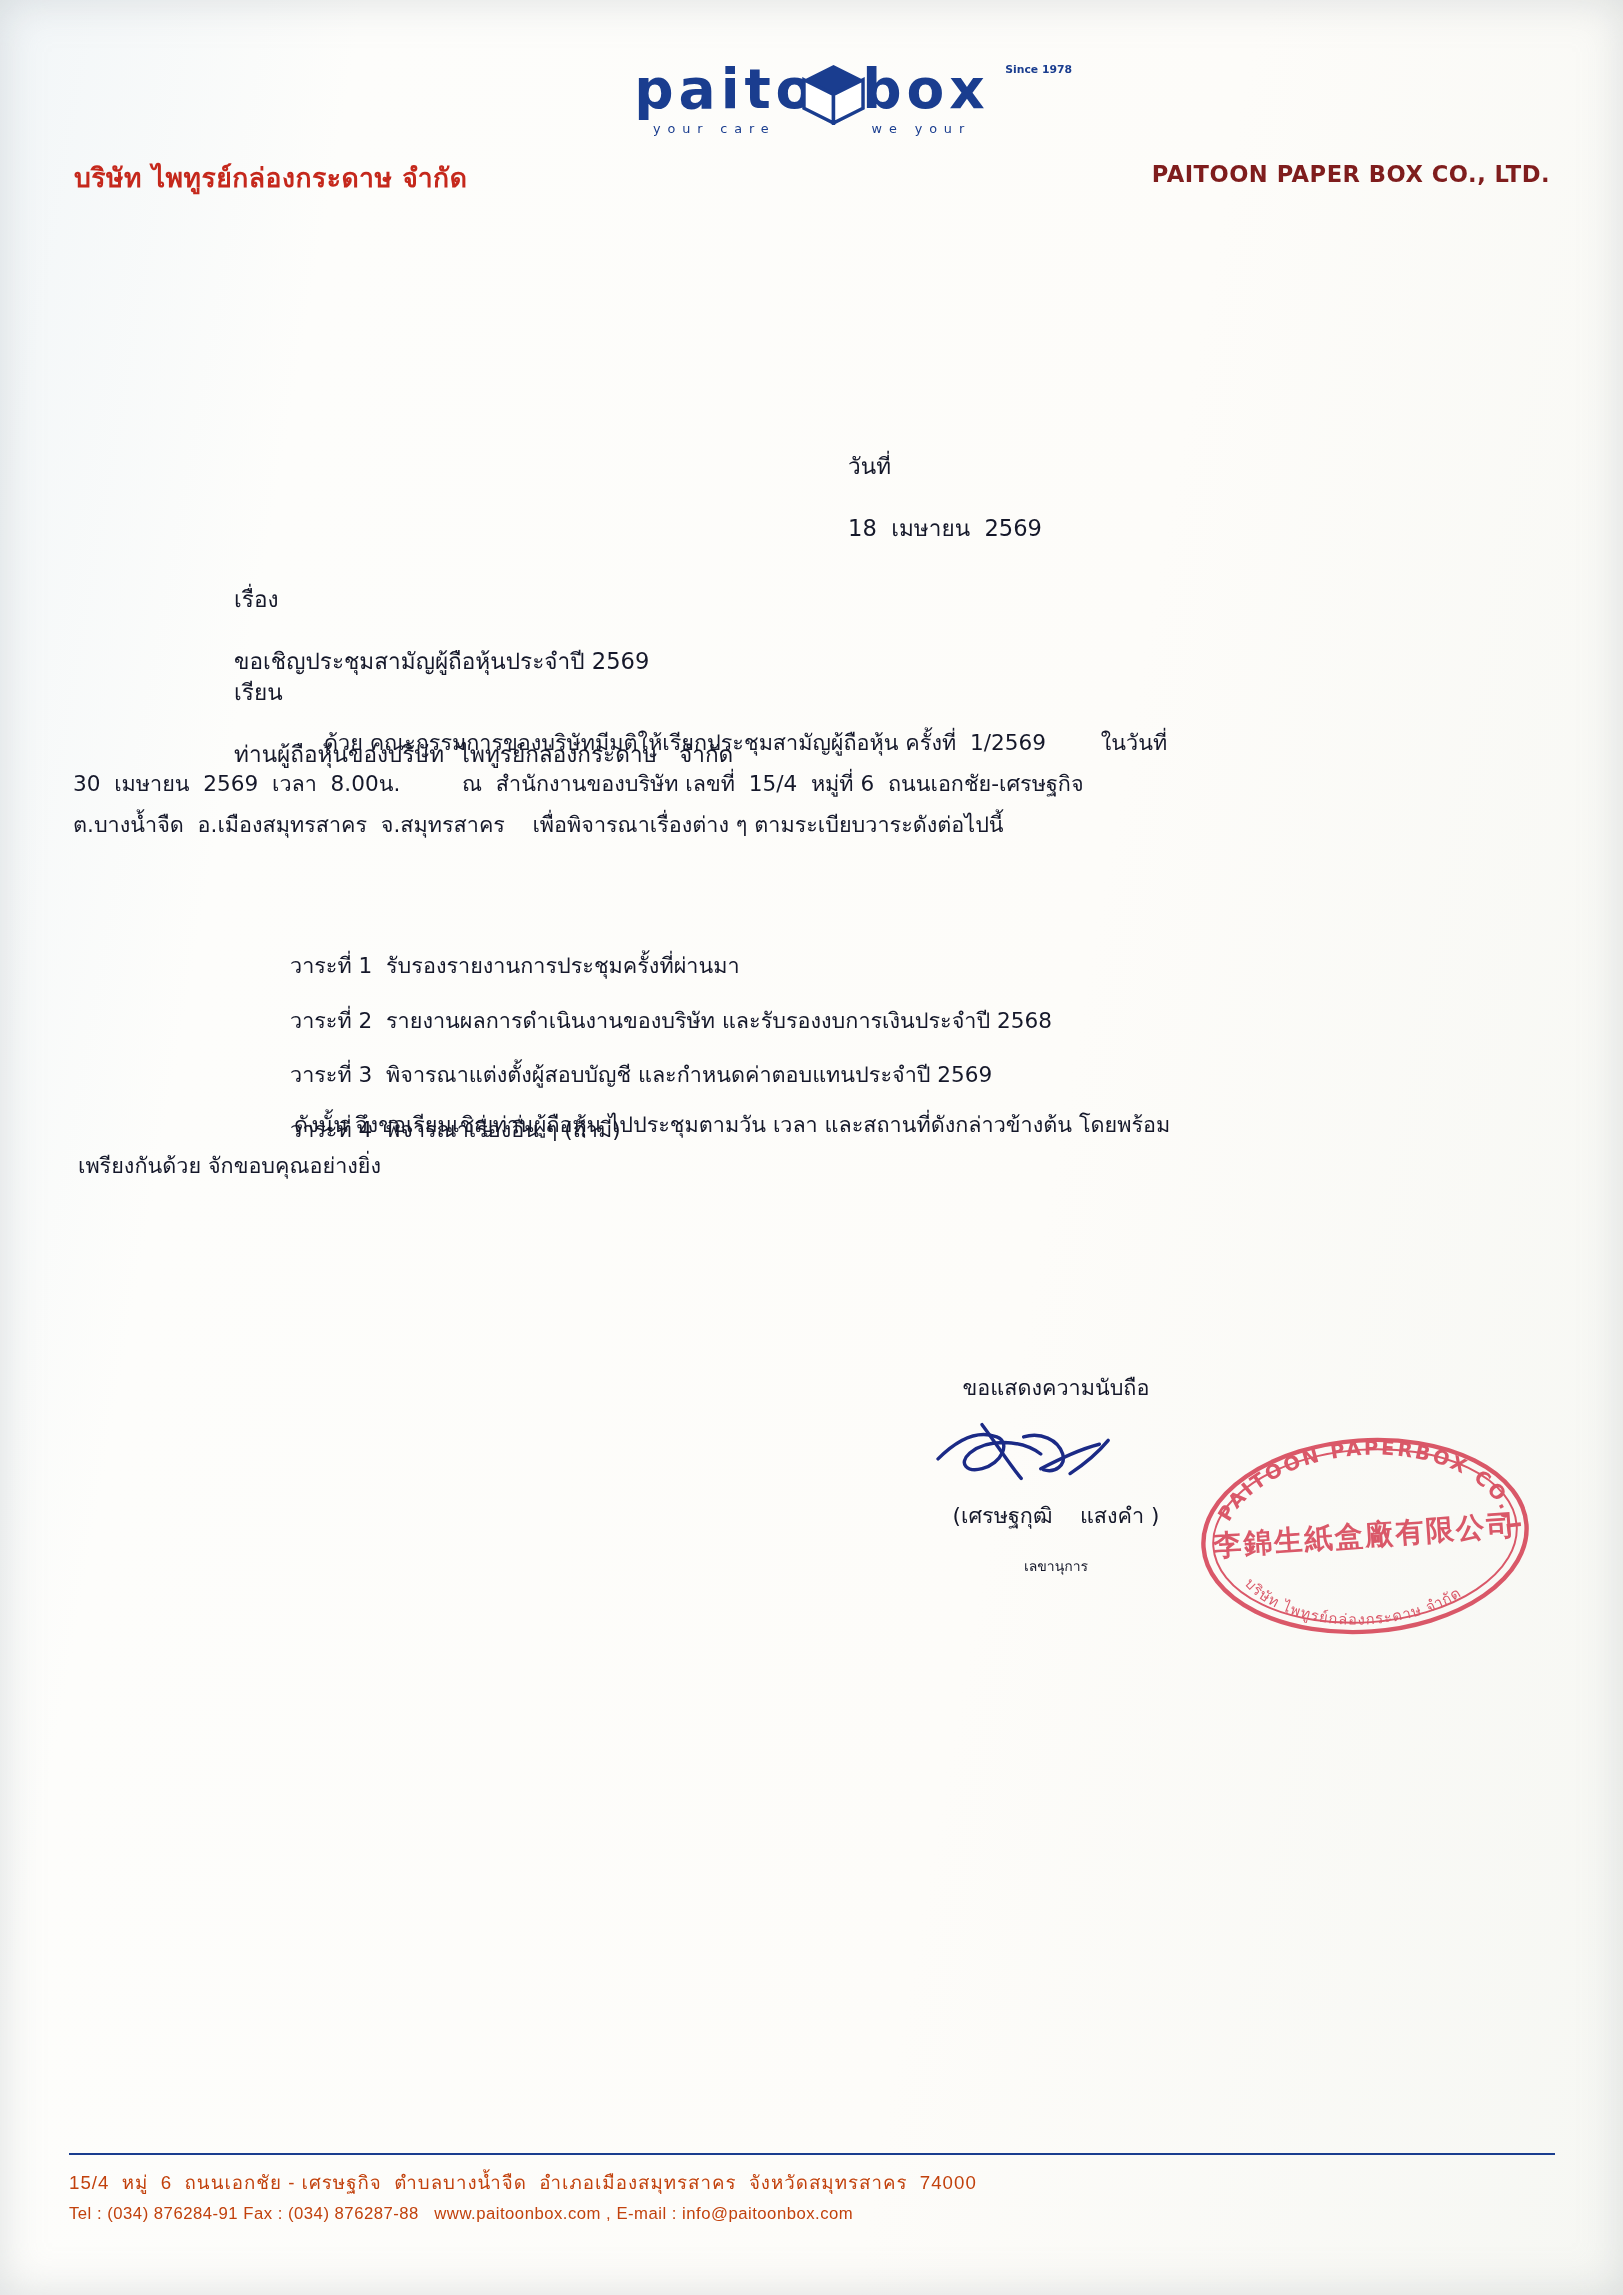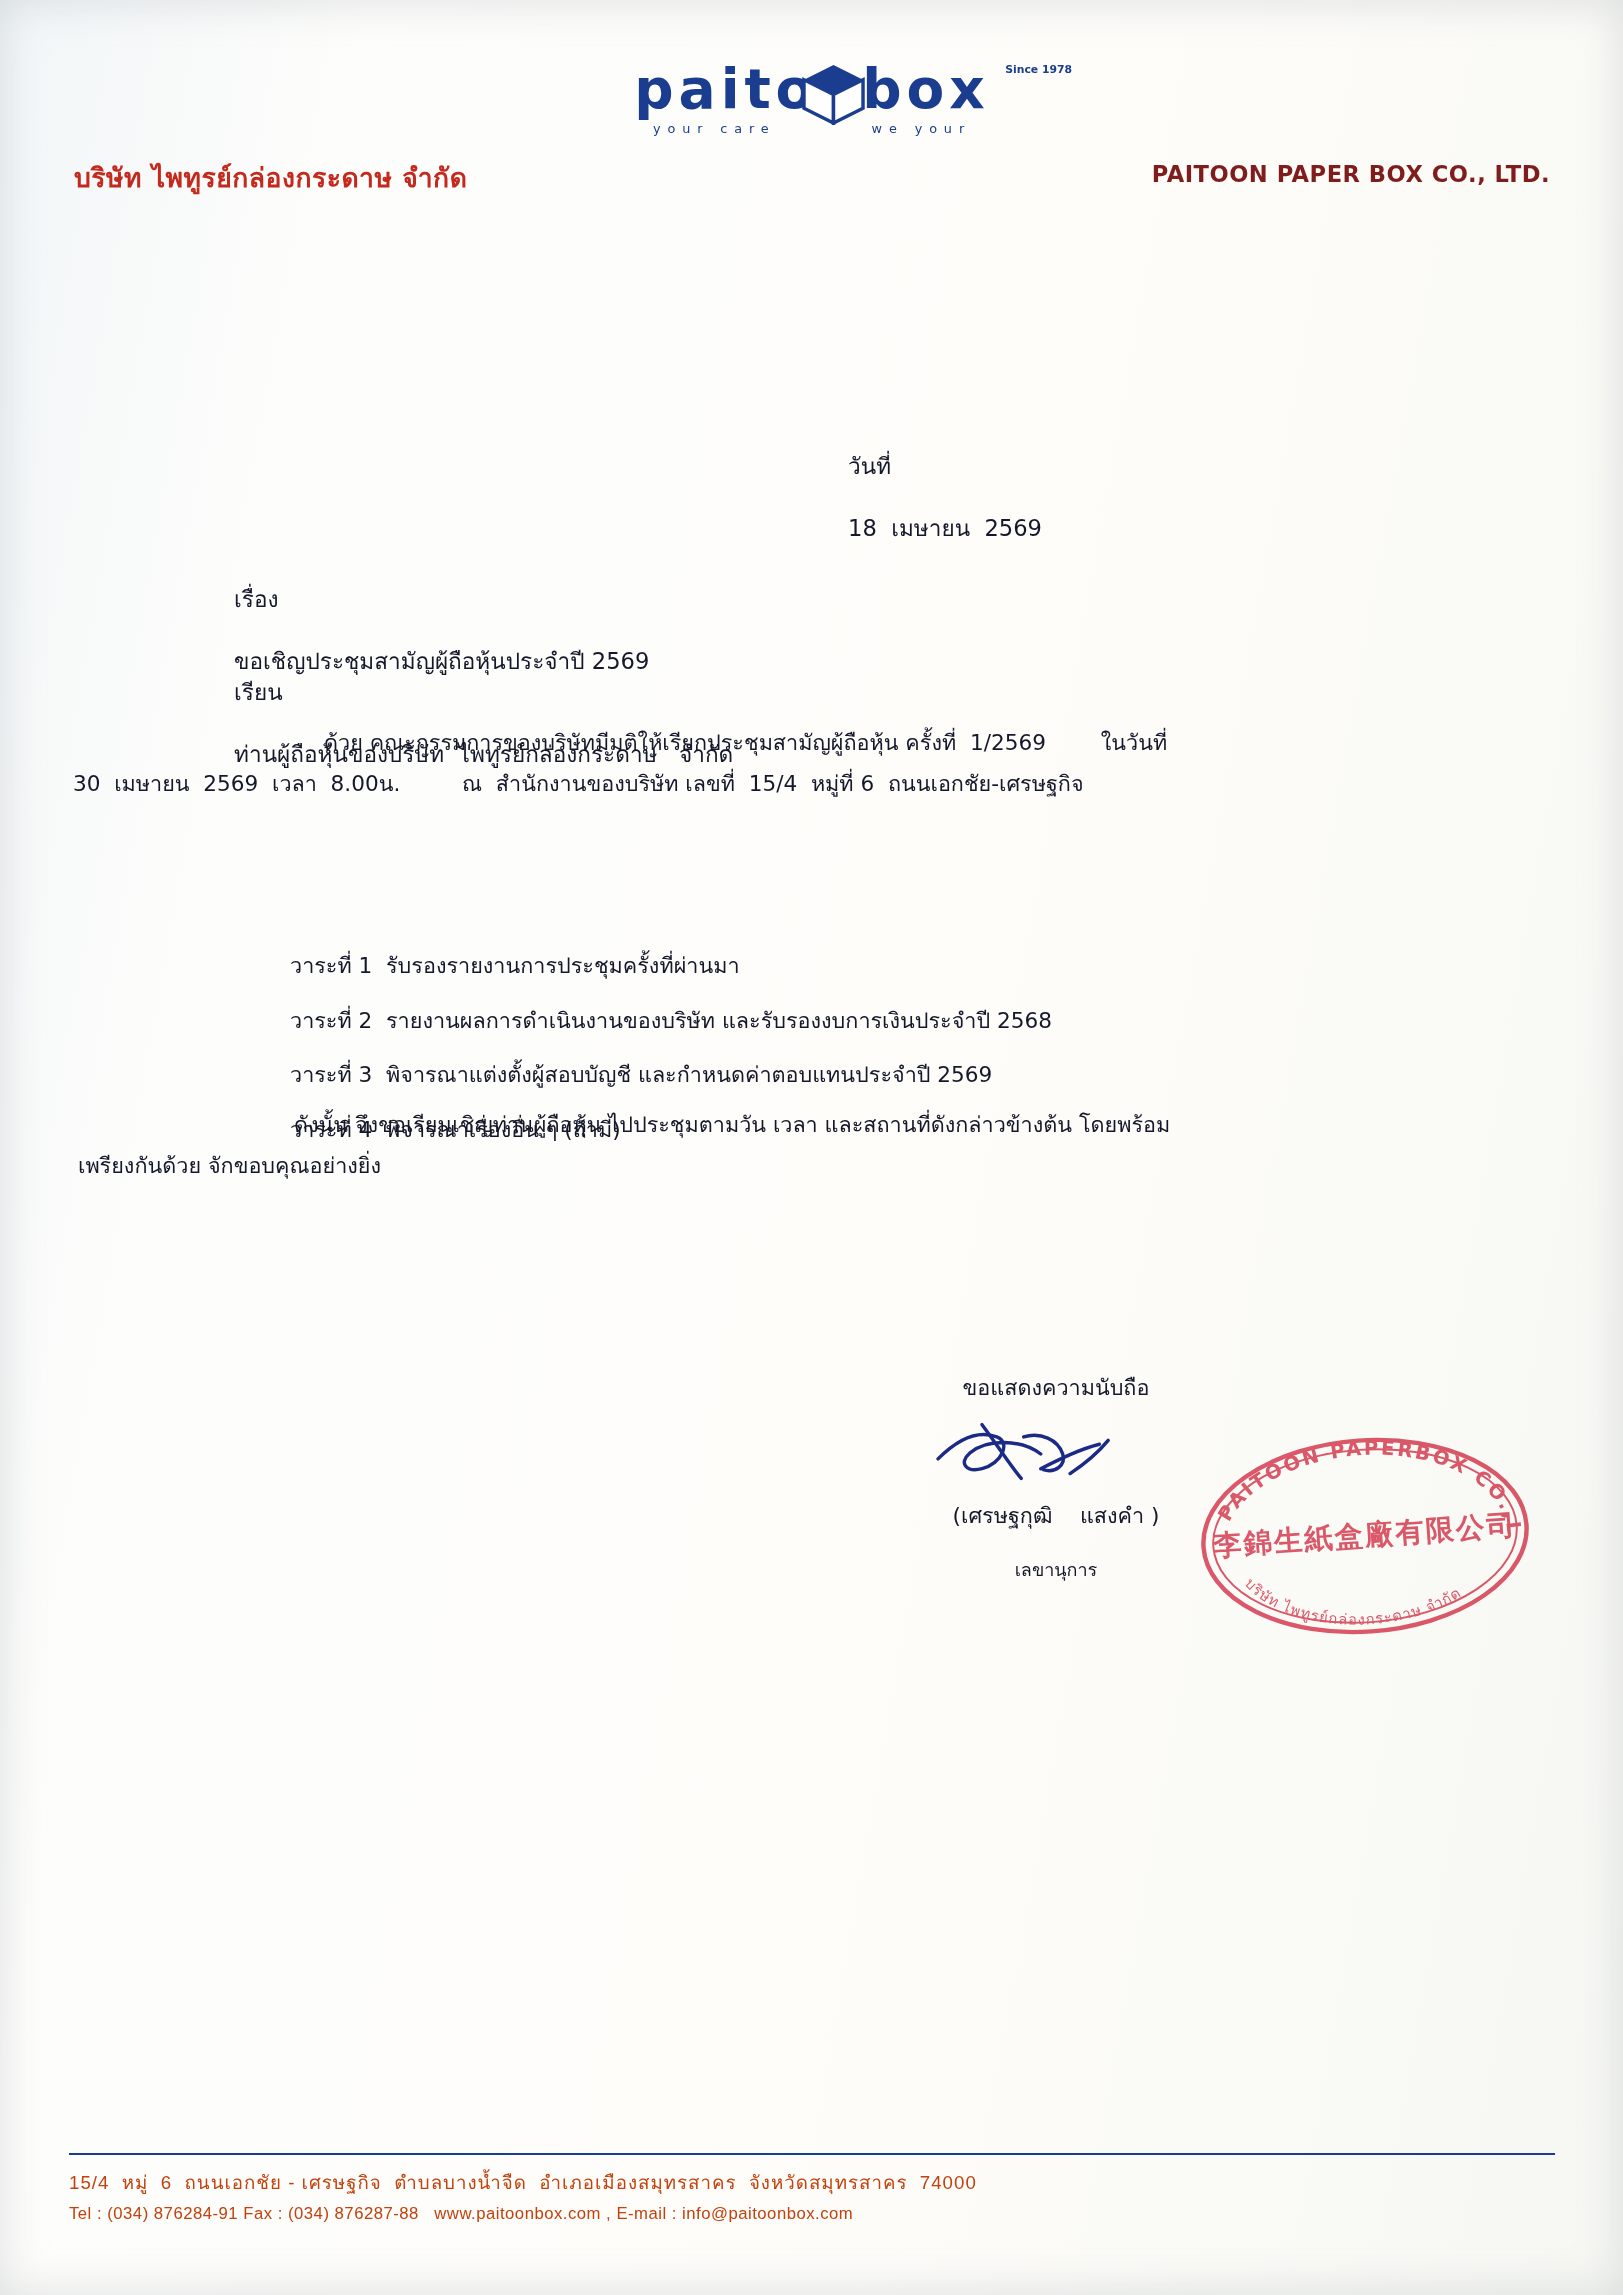--- a/index.html
+++ b/index.html
@@ -203,21 +203,21 @@
     top: 4.9px;
   }
   .sign-name {
     font-family: "DejaVu Sans", sans-serif;
     font-size: 21.6px;
     color: #15182a;
     white-space: pre;
   }
   .sign-title {
     font-family: Liberation Sans, sans-serif;
-    font-size: 18px;
+    font-size: 14px;
     color: #15182a;
     margin-top: 21.6px;
   }
 
   
   .seal {
     position: absolute;
     left: 1193px;
     top: 1433px;
     width: 344px;
@@ -296,20 +296,21 @@
 
     <div class="salutation">
       <span>เรียน</span>
       <span style="display:inline-block;width:14.7px"></span>
       <span>ท่านผู้ถือหุ้นของบริษัท  ไพทูรย์กล่องกระดาษ   จำกัด</span>
     </div>
 
     <div class="para1">
       <div class="line l l1">ด้วย คณะกรรมการของบริษัทมีมติให้เรียกประชุมสามัญผู้ถือหุ้น ครั้งที่  1/2569        ในวันที่</div>
       <div class="line l l2">30  เมษายน  2569  เวลา  8.00น.         ณ  สำนักงานของบริษัท เลขที่  15/4  หมู่ที่ 6  ถนนเอกชัย-เศรษฐกิจ</div>
+      <div class="line l l3">ต.บางน้ำจืด  อ.เมืองสมุทรสาคร  จ.สมุทรสาคร    เพื่อพิจารณาเรื่องต่าง ๆ ตามระเบียบวาระดังต่อไปนี้</div>
     </div>
 
     <div class="agenda">
       <div class="item">วาระที่ 1  รับรองรายงานการประชุมครั้งที่ผ่านมา</div>
       <div class="item">วาระที่ 2  รายงานผลการดำเนินงานของบริษัท และรับรองงบการเงินประจำปี 2568</div>
       <div class="item">วาระที่ 3  พิจารณาแต่งตั้งผู้สอบบัญชี และกำหนดค่าตอบแทนประจำปี 2569</div>
       <div class="item">วาระที่ 4  พิจารณาเรื่องอื่น ๆ (ถ้ามี)</div>
     </div>
 
     <div class="para2">

